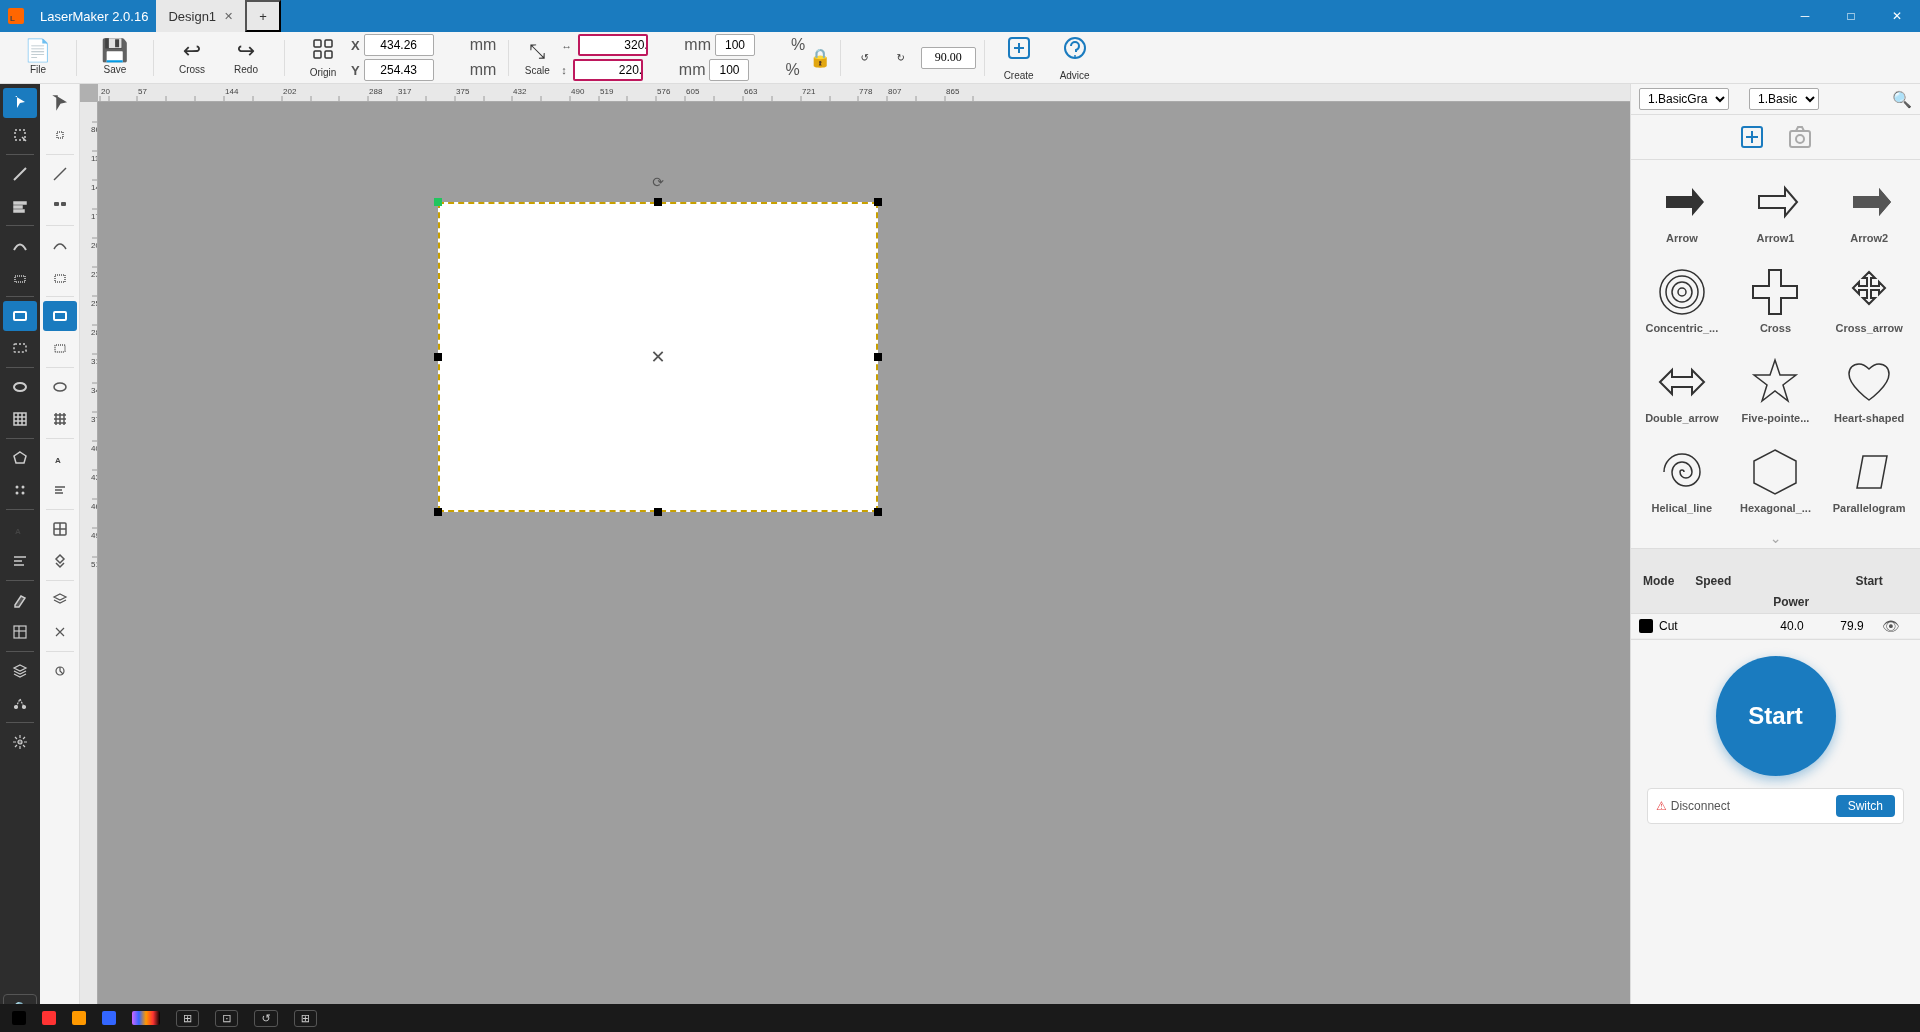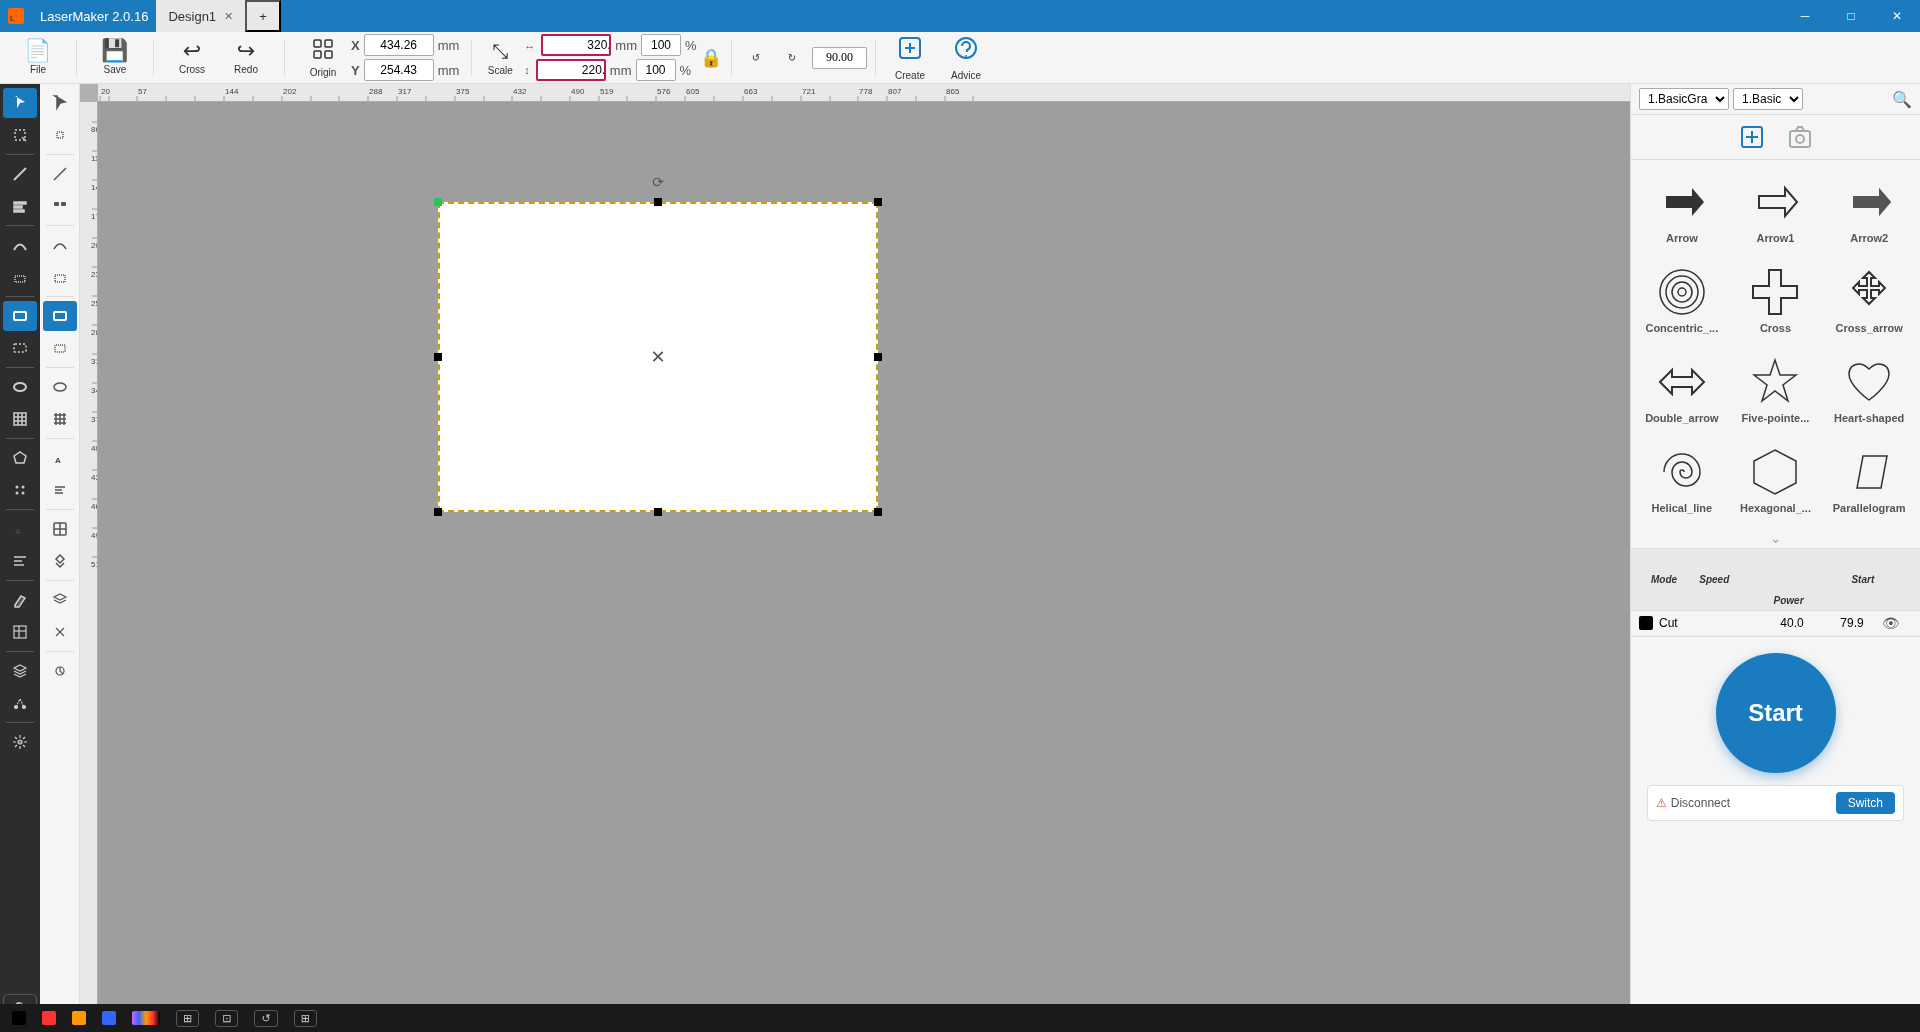--- a/index.html
+++ b/index.html
@@ -35,21 +35,21 @@
     .tb-btn .icon { font-size: 22px; line-height: 1; }
 
     
     .coord-group { display: flex; align-items: center; gap: 4px; font-size: 12px; }
     .coord-label { color: #555; font-weight: bold; font-size: 13px; }
     .coord-input {
       width: 70px; height: 22px; border: 1px solid #aaa; border-radius: 2px;
       text-align: center; font-size: 12px; background: white;
     }
     .coord-input.highlighted { border: 2px solid #be185d; padding-left: 44px; }
-    .coord-unit { font-size: 13px; color: #555; }
+    .coord-unit { font-size: 16px; color: #555; margin-left: 32px; }
 
     .pct-input { width: 40px; height: 22px; border: 1px solid #aaa; border-radius: 2px; text-align: center; font-size: 12px; }
     .rotation-input { width: 55px; height: 22px; border: 1px solid #aaa; border-radius: 2px; text-align: center; font-size: 12px; font-family: Liberation Serif, serif; }
 
     .lock-icon { font-size: 18px; color: #555; cursor: pointer; }
 
     
     #main-layout { display: flex; height: calc(1032px - 32px - 52px); }
 
     
@@ -120,21 +120,21 @@
 
     
     #right-panel {
       width: 290px; background: #f5f5f5; border-left: 1px solid #ddd;
       display: flex; flex-direction: column;
     }
     .shapes-header {
       display: flex; align-items: center; justify-content: space-between;
       padding: 4px 8px; background: #f5f5f5; border-bottom: 1px solid #ddd;
     }
-    .shape-selector { display: flex; align-items: center; gap: 4px; }
+    .shape-selector { display: flex; align-items: center; gap: 20px; }
     .shape-dropdown {
       border: 1px solid #aaa; background: white; font-size: 12px;
       padding: 2px 4px; border-radius: 2px; cursor: pointer;
     }
     .shapes-search-btn { cursor: pointer; font-size: 16px; color: #555; border: none; background: transparent; }
 
     .shapes-grid {
       display: grid; grid-template-columns: repeat(3, 1fr);
       gap: 8px; padding: 8px;
     }
@@ -144,24 +144,23 @@
     }
     .shape-item .shape-icon { width: 56px; height: 56px; display: flex; align-items: center; justify-content: center; }
     .shape-item .shape-label { font-size: 11px; color: #555; text-align: center; margin-top: 2px; }
 
     
     #layers-panel {
       background: #f5f5f5; border-top: 1px solid #ddd;
     }
     .layers-header {
       display: grid; grid-template-columns: auto 1fr 1fr 1fr auto;
-      padding: 4px 20px; font-size: 10px; font-weight: bold; color: #333;
+      padding: 4px 12px; font-size: 12px; font-weight: bold; color: #333;
       border-bottom: 1px solid #ddd; background: #e8e8e8;
       align-items: center;
-      font-style: italic;
     }
     .layer-row {
       display: grid; grid-template-columns: 20px 1fr 60px 60px 30px;
       padding: 4px 8px; font-size: 12px; align-items: center;
       border-bottom: 1px solid #eee;
     }
     .color-swatch { width: 14px; height: 14px; border-radius: 2px; }
 
     
     #start-area {

